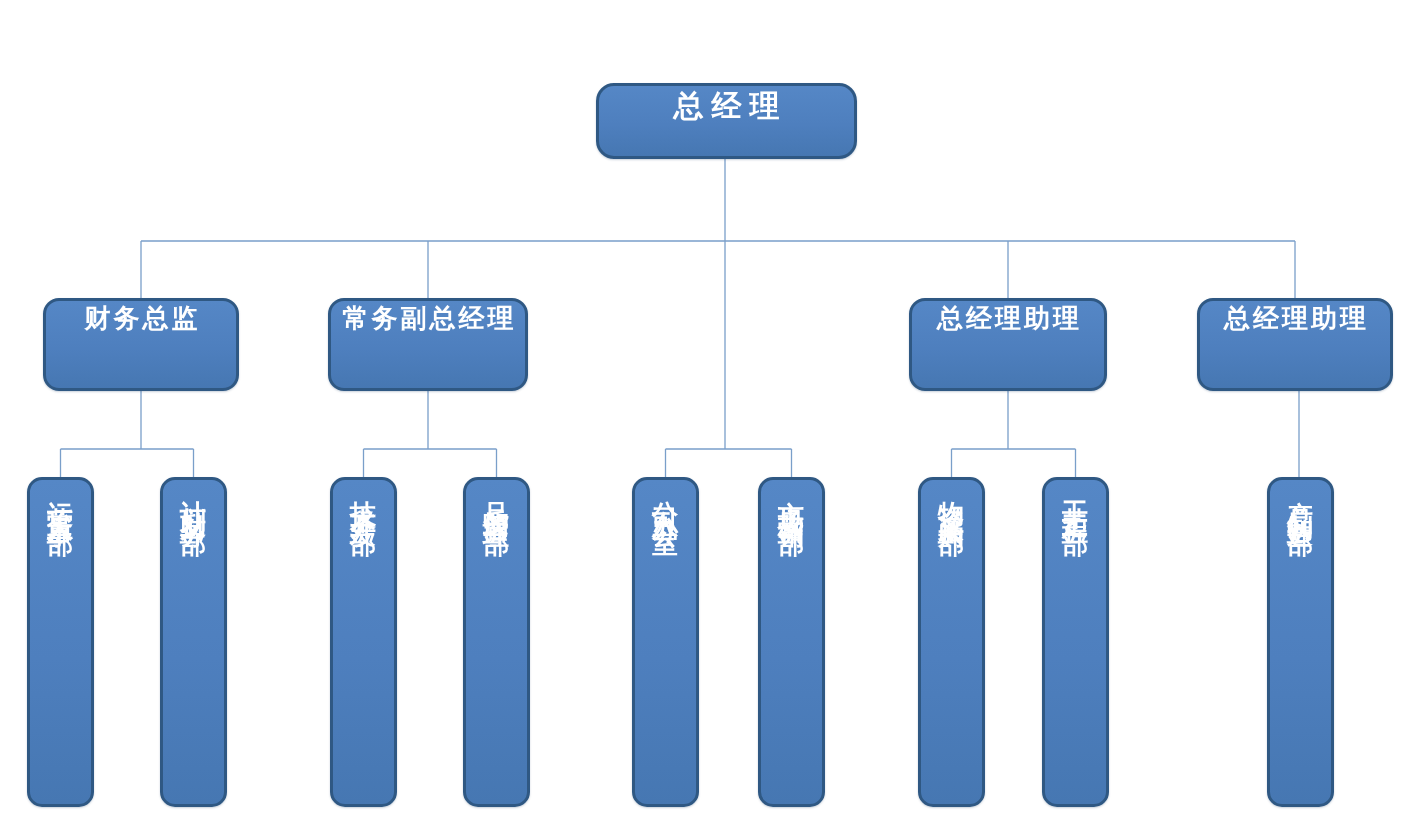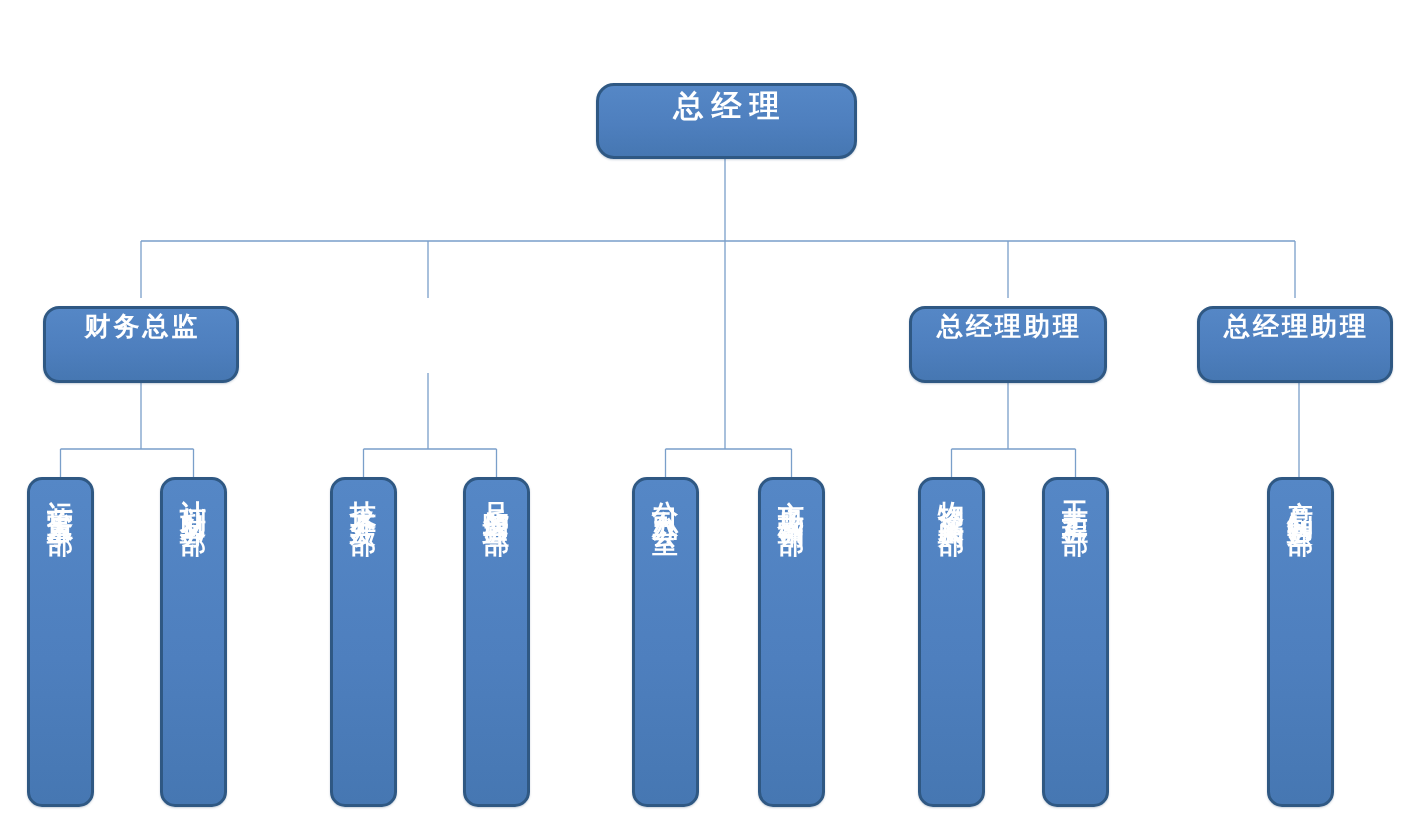--- a/index.html
+++ b/index.html
@@ -16,21 +16,21 @@
     box-sizing:border-box;
     background:linear-gradient(180deg,#5587C6 0%,#4E7FBE 55%,#4677B2 100%);
     border:3px solid #2F5883;
     border-radius:16px;
     display:flex;align-items:flex-start;justify-content:center;
     color:#FFFFFF;font-weight:bold;
     box-shadow:0 1px 2px rgba(40,70,110,0.25);
   }
   .root-node{left:596px;top:83px;width:261px;height:76px;border-radius:18px;}
   .root-node .lbl{font-size:30px;letter-spacing:8px;margin-right:-8px;}
-  .mgr-node{top:306px;height:77px;}
+  .mgr-node{top:298px;height:93px;}
   .mgr-node .lbl{font-size:26px;letter-spacing:3px;margin-right:-3px;white-space:nowrap;}
   .dept-node{top:477px;width:67px;height:330px;border-radius:15px;}
   .dept-node .lbl{
     writing-mode:vertical-rl;
     text-orientation:upright;
     font-size:26px;
     letter-spacing:7px;
     margin-bottom:-7px;
     line-height:1;
   }
@@ -79,20 +79,23 @@
       M1299 373 V477"></path>
   </svg>
 
   <div class="node root-node">
     <span class="lbl">总经理</span>
   </div>
 
   <div class="node mgr-node m0">
     <span class="lbl">财务总监</span>
   </div>
+  <div class="node mgr-node m1">
+    <span class="lbl">常务副总经理</span>
+  </div>
   <div class="node mgr-node m2">
     <span class="lbl">总经理助理</span>
   </div>
   <div class="node mgr-node m3">
     <span class="lbl">总经理助理</span>
   </div>
 
   <div class="node dept-node d0">
     <span class="lbl">运营人事部</span>
   </div>

